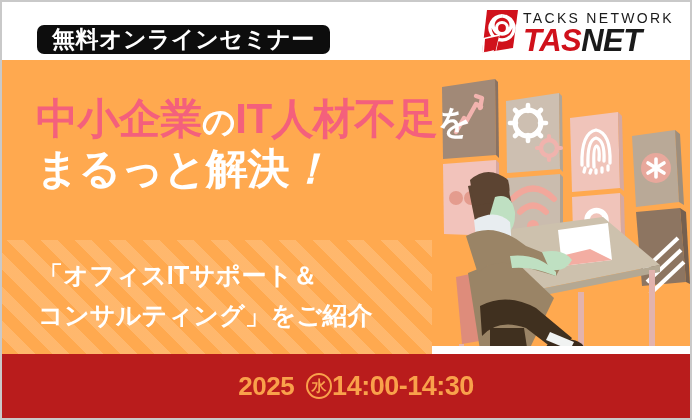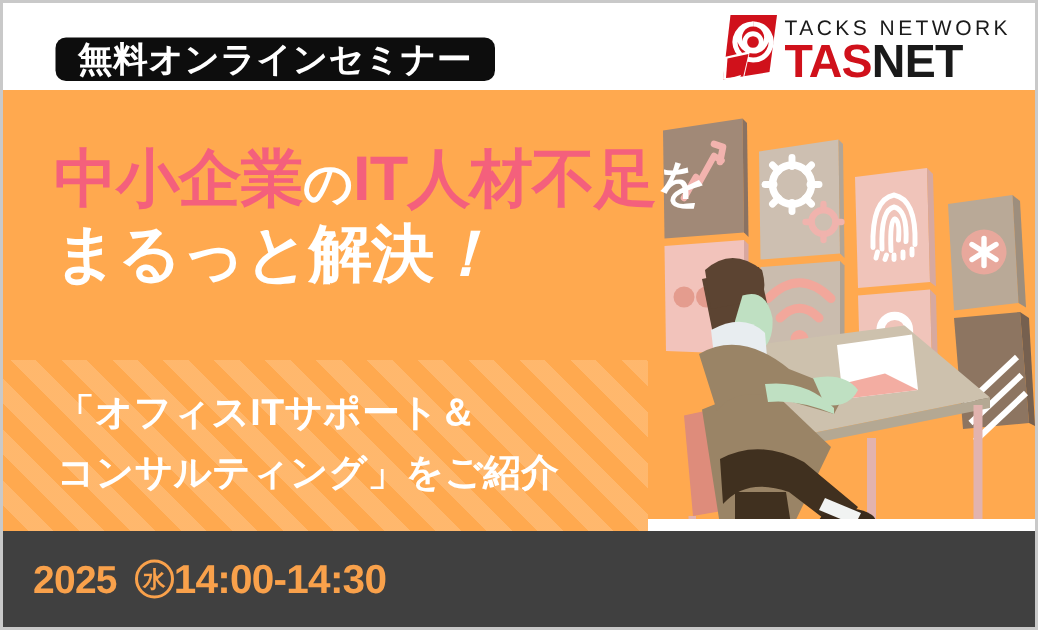--- a/index.html
+++ b/index.html
@@ -71,20 +71,21 @@
   .logo-top {
     font-size: 14px;
     letter-spacing: 2.3px;
     color: #1a1a1a;
     font-weight: normal;
     margin-bottom: 1px;
   }
   .logo-bottom {
     font-size: 31px;
     font-weight: bold;
+    font-style: italic;
     letter-spacing: -0.5px;
     line-height: 0.95;
   }
   .logo-bottom .tas { color: #d0111b; }
   .logo-bottom .net { color: #1a1a1a; }
 
   
   .body-orange {
     position: absolute;
     left: 0;
@@ -163,26 +164,27 @@
     letter-spacing: 0.3px;
   }
 
   
   .footer {
     position: absolute;
     left: 0;
     top: 352px;
     width: 688px;
     height: 64px;
-    background: #404040;
+    background: #b91c1c;
     display: flex;
     align-items: center;
     padding-left: 20px;
     box-sizing: border-box;
     color: #f9a14b;
+    justify-content: center;
   }
   .f-year {
     font-size: 26px;
     font-weight: bold;
     letter-spacing: -0.5px;
   }
   .f-date {
     font-size: 44px;
     font-weight: bold;
     margin-left: 12px;

